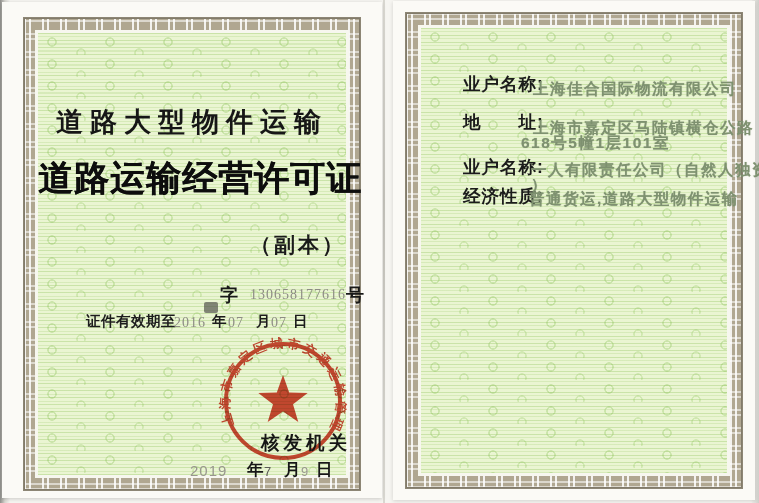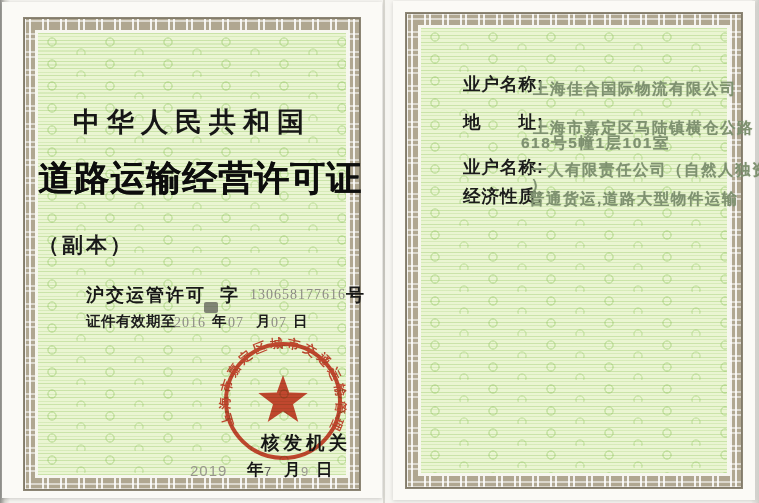--- a/index.html
+++ b/index.html
@@ -36,21 +36,21 @@
     background-size:58px 22px,58px 22px,auto;}
   .green-left{left:11px;top:12px;width:308px;height:442px;}
   .green-right{left:12px;top:12px;width:306px;height:445px;}
 
   .abs{position:absolute;white-space:nowrap;}
   .cjk-serif{font-family:"Liberation Serif",serif;}
   .country{left:0;right:0;top:71px;text-align:center;font-size:27px;font-weight:700;
     letter-spacing:7px;color:#161616;}
   .doc-title{left:0;right:0;top:122px;text-align:center;font-size:35px;font-weight:900;
     letter-spacing:1px;color:#0d0d0d;text-shadow:.6px 0 0 currentColor;}
-  .doc-subtitle{left:0;right:0;top:198px;text-align:left;font-size:21px;font-weight:600;
+  .doc-subtitle{left:0;right:0;top:198px;text-align:right;font-size:21px;font-weight:600;
     letter-spacing:3px;color:#1a1a1a;}
   .b17{font-size:18px;font-weight:700;color:#171717;}
   .b14{font-size:14.5px;font-weight:700;color:#1c1c1c;}
   .num-gray{font-size:14px;color:#8d8c84;font-family:"Liberation Serif",serif;letter-spacing:1px;}
   .smudge{position:absolute;left:166px;top:269px;width:14px;height:11px;background:#4a4a46;
     border-radius:2px;opacity:.65;filter:blur(.6px);}
 
   .stamp{position:absolute;left:178px;top:301px;width:134px;height:134px;z-index:1;
     opacity:.92;mix-blend-mode:multiply;}
   .issuer{left:223px;top:397px;font-size:18.5px;font-weight:700;letter-spacing:4px;color:#151515;z-index:2;}
@@ -65,25 +65,24 @@
 <body>
 
 <div class="canvas">
   <div class="edge-left"></div>
   <div class="edge-right"></div>
 
   <div class="page page-left">
     <div class="frame frame-left">
       <div class="green green-left">
 
-        <div class="abs country cjk-serif">中华人民共和国</div>
+        <div class="abs country cjk-serif">道路大型物件运输</div>
         <div class="abs doc-title cjk-serif">道路运输经营许可证</div>
         <div class="abs doc-subtitle cjk-serif">（副本）</div>
 
-        <span class="abs b17" style="left:48px;top:250px;letter-spacing:2px">沪交运管许可</span>
         <span class="smudge"></span>
         <span class="abs b17" style="left:182px;top:250px">字</span>
         <span class="abs num-gray" style="left:212px;top:254px">130658177616</span>
         <span class="abs b17" style="left:308px;top:250px">号</span>
 
         <span class="abs b14" style="left:48px;top:279px;letter-spacing:.5px">证件有效期至</span>
         <span class="abs num-gray" style="left:136px;top:282px">2016</span>
         <span class="abs b14" style="left:174px;top:279px">年</span>
         <span class="abs num-gray" style="left:190px;top:282px">07</span>
         <span class="abs b14" style="left:218px;top:279px">月</span>

